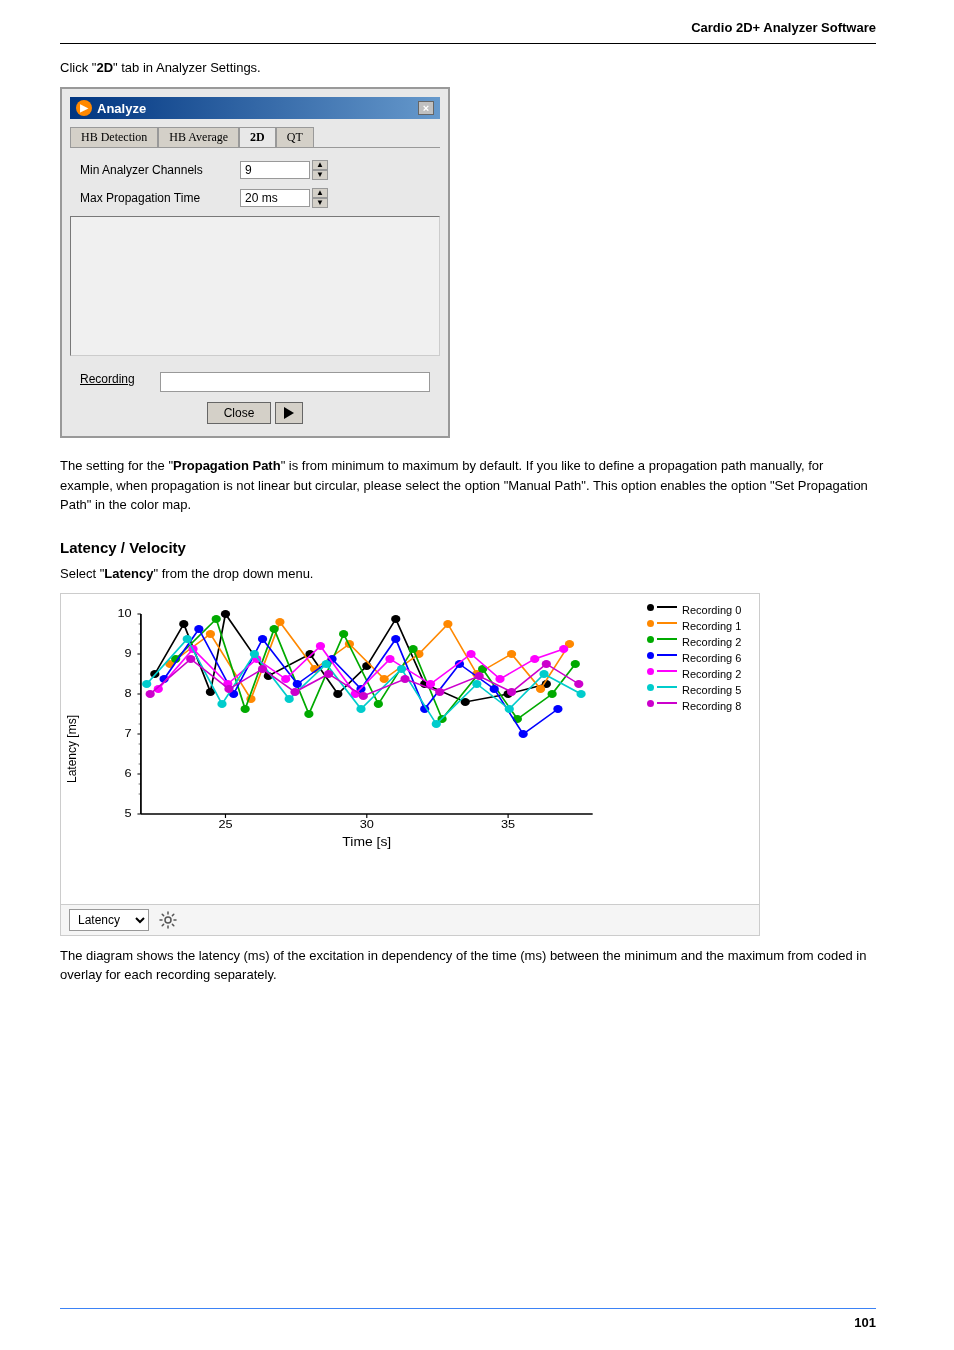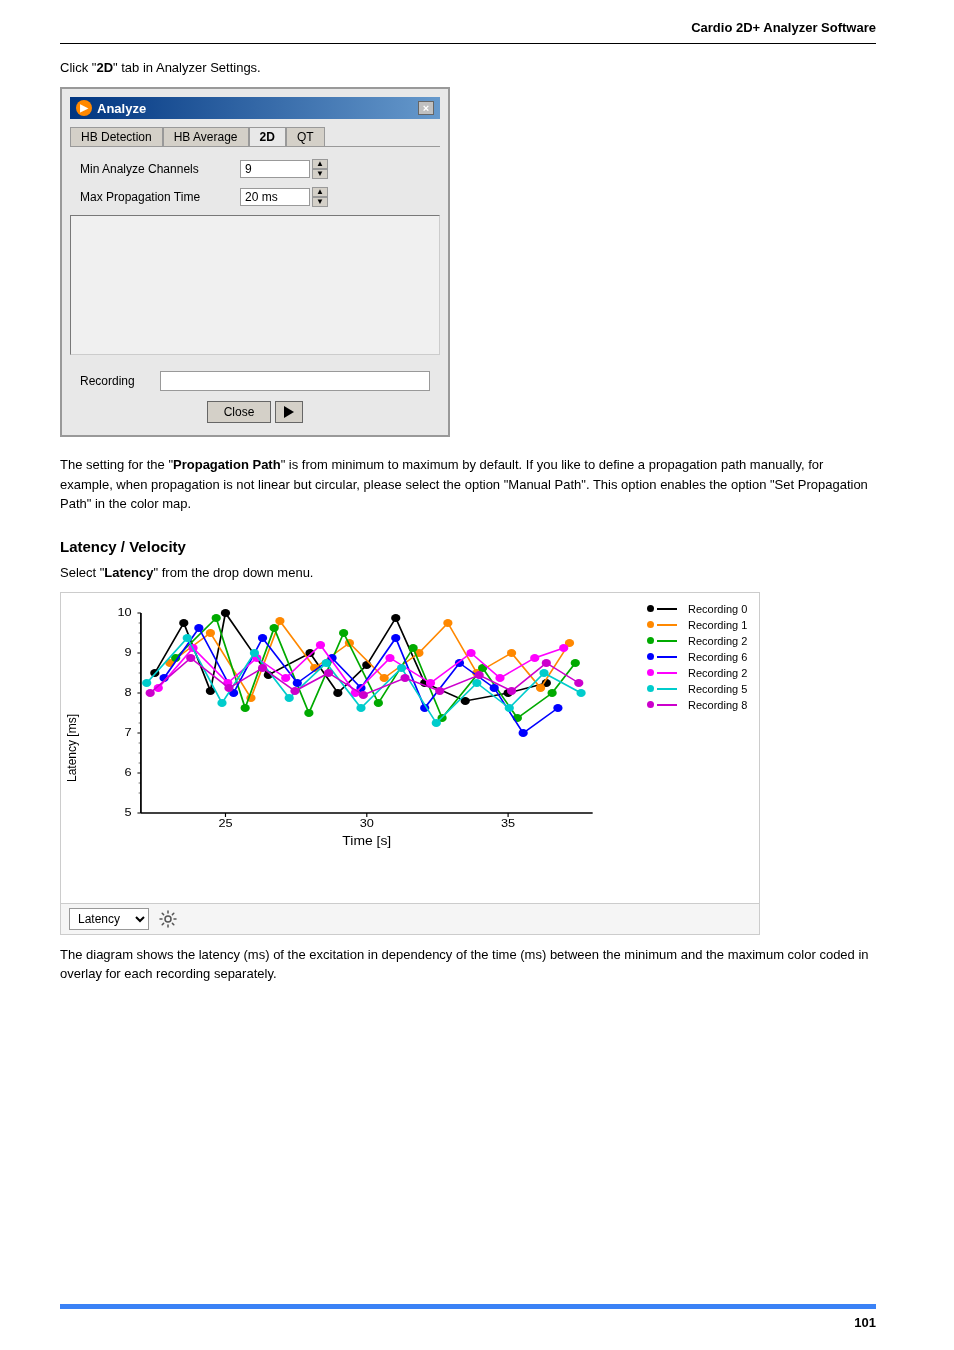--- a/index.html
+++ b/index.html
@@ -77,20 +77,21 @@
       color: white;
       text-align: center;
       line-height: 16px;
       font-weight: bold;
     }
     .tabs-row {
       display: flex;
       gap: 0;
       margin-bottom: 12px;
       border-bottom: 1px solid #999;
+      font-family: Liberation Serif, serif;
     }
     .tab {
       background: #d4d0c8;
       border: 1px solid #999;
       border-bottom: none;
       padding: 2px 10px;
       font-size: 12px;
       cursor: pointer;
     }
     .tab.active {
@@ -139,23 +140,24 @@
     }
 
     .dialog-content-area {
       min-height: 140px;
       background: #f0f0f0;
       border: 1px inset #ccc;
       margin-bottom: 10px;
     }
     .recording-row {
       display: flex;
-      align-items: center;
+      align-items: flex-start;
       gap: 25px;
       padding: 6px 10px;
+      text-decoration: underline;
     }
     .recording-label {
       font-size: 12px;
     }
     .recording-input {
       flex: 1;
       border: 1px solid #999;
       background: #fff;
       height: 20px;
     }
@@ -233,23 +235,23 @@
       position: relative;
       padding: 10px 0 40px 0;
     }
     .chart-legend {
       width: 120px;
       padding: 10px 8px;
       font-size: 11px;
     }
     .legend-item {
       display: flex;
-      align-items: center;
+      align-items: flex-start;
       margin-bottom: 4px;
-      gap: 11px;
+      gap: 5px;
     }
     .legend-line {
       width: 20px;
       height: 2px;
       display: inline-block;
     }
     .legend-dot {
       width: 7px;
       height: 7px;
       border-radius: 50%;
@@ -295,21 +297,21 @@
     
     .bottom-text {
       font-size: 13px;
       line-height: 1.5;
       margin-top: 10px;
       margin-bottom: 30px;
     }
 
     
     .page-footer {
-      border-top: 5px solid #3b82f6;
+      border-top: 1px solid #3b82f6;
       text-align: right;
       padding-top: 6px;
       font-size: 13px;
       font-weight: bold;
       position: absolute;
       bottom: 20px;
       left: 60px;
       right: 60px;
     }
   </style>
@@ -336,21 +338,21 @@
     </div>
 
     <div class="tabs-row">
       <div class="tab">HB Detection</div>
       <div class="tab">HB Average</div>
       <div class="tab active">2D</div>
       <div class="tab">QT</div>
     </div>
 
     <div class="field-row">
-      <div class="field-label">Min Analyze Channels</div>
+      <div class="field-label">Min Analyzer Channels</div>
       <div class="field-input-group">
         <input class="field-input" type="text" value="9" style="">
         <div class="spinner-btn">
           <div class="spin-up">▲</div>
           <div class="spin-down">▼</div>
         </div>
       </div>
     </div>
 
     <div class="field-row">
@@ -704,19 +706,19 @@
       <div class="settings-icon">
 
         <svg width="20" height="20" viewBox="0 0 20 20">
           <circle cx="10" cy="10" r="3" fill="none" stroke="#555" stroke-width="1.5"></circle>
           <path d="M10 2v2M10 16v2M2 10h2M16 10h2M4.2 4.2l1.4 1.4M14.4 14.4l1.4 1.4M4.2 15.8l1.4-1.4M14.4 5.6l1.4-1.4" stroke="#555" stroke-width="1.5" stroke-linecap="round"></path>
         </svg>
       </div>
     </div>
   </div>
 
-  <div class="bottom-text">The diagram shows the latency (ms) of the excitation in dependency of the time (ms) between the minimum and the maximum color coded in overlay for each recording separately.</div>
+  <div class="bottom-text">The diagram shows the latency (ms) of the excitation in dependency of the time (ms) between the minimum and the maximum from coded in overlay for each recording separately.</div>
 
   <div class="page-footer">
     <span>101</span>
   </div>
 
 </div>
 
 </body></html>

